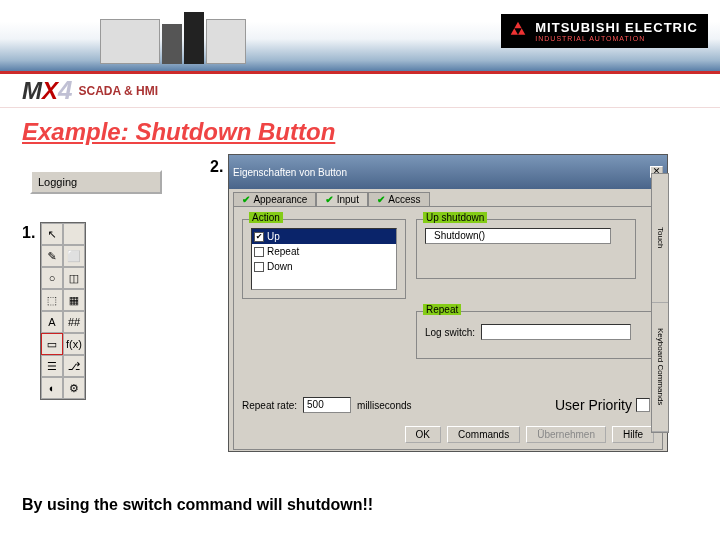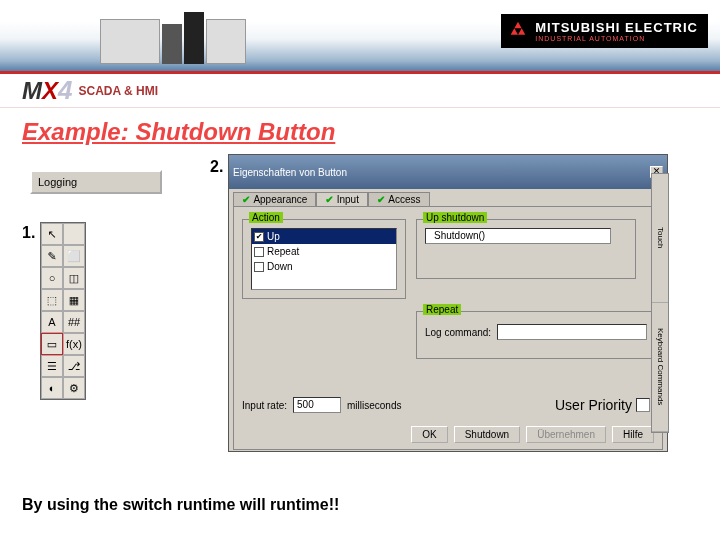--- a/index.html
+++ b/index.html
@@ -243,45 +243,45 @@
       </div>
 
       <div class="grp upcmd-grp">
         <span class="grp-label">Up shutdown</span>
         <div class="upcmd-field">Shutdown()</div>
       </div>
 
       <div class="grp log-grp">
         <span class="grp-label">Repeat</span>
         <div class="log-row">
-          <span>Log command:</span>
+          <span>Log switch:</span>
           <div class="log-field"></div>
         </div>
       </div>
 
       <div class="repeat-row">
-        <span>Input rate:</span>
+        <span>Repeat rate:</span>
         <div class="repeat-field">500</div>
         <span>milliseconds</span>
       </div>
 
       <div class="priority">
         <span>User Priority</span>
         <div class="pri-dd"></div>
       </div>
 
       <div class="dlg-buttons">
         <div class="dlg-btn">OK</div>
-        <div class="dlg-btn">Shutdown</div>
+        <div class="dlg-btn">Commands</div>
         <div class="dlg-btn disabled">Übernehmen</div>
         <div class="dlg-btn">Hilfe</div>
       </div>
     </div>
 
     <div class="sidebar">
       <div>Touch</div>
       <div>Keyboard Commands</div>
     </div>
   </div>
 
 </div>
 
-<div class="footer">By using the switch runtime will runtime!!</div>
+<div class="footer">By using the switch command will shutdown!!</div>
 
 </body></html>

